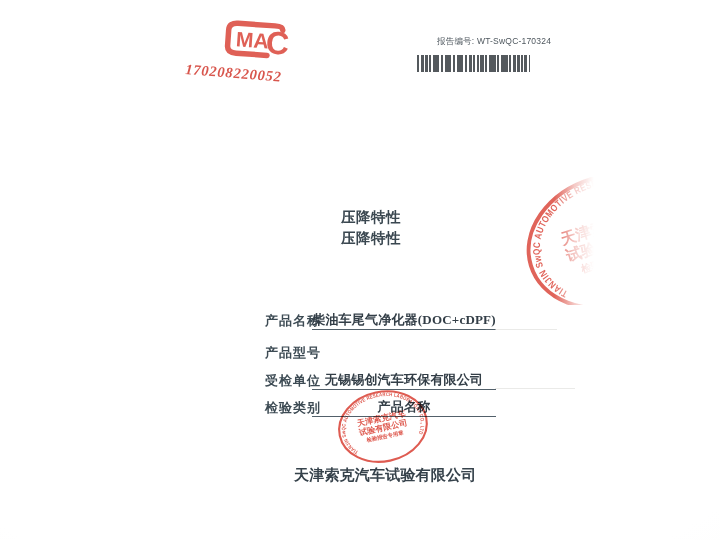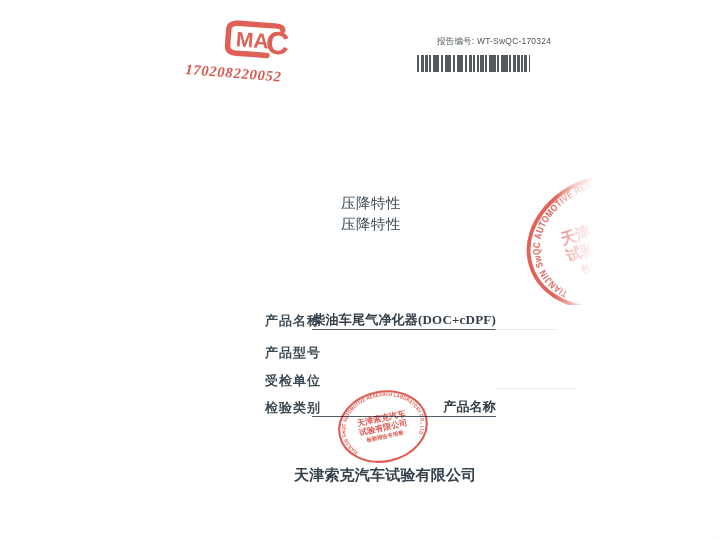--- a/index.html
+++ b/index.html
@@ -23,30 +23,30 @@
       repeating-linear-gradient(90deg,#2f353a 0 2px,rgba(0,0,0,0) 2px 4px),
       repeating-linear-gradient(90deg,#2f353a 0 1px,rgba(0,0,0,0) 1px 6px),
       repeating-linear-gradient(90deg,rgba(0,0,0,0) 0 8px,#2f353a 8px 11px);
     opacity:.82;
   }
   
   .title{
     position:absolute;left:270px;top:112px;font-size:27px;font-weight:600;color:#3a4750;
     letter-spacing:2px;word-spacing:22px;white-space:nowrap;
   }
-  .subtitle{position:absolute;left:341px;top:193px;font-size:14.5px;line-height:20.5px;
-    font-weight:400;color:#3a4750;letter-spacing:.5px;}
+  .subtitle{position:absolute;left:341px;top:207px;font-size:14.5px;line-height:20.5px;
+    font-weight:700;color:#3a4750;letter-spacing:.5px;}
   
   .field-row{position:absolute;left:265px;width:232px;height:20px;}
   .fr1{top:311px;} .fr2{top:343px;} .fr3{top:371px;} .fr4{top:398px;}
   .field-label{display:inline-block;width:47px;font-size:13px;letter-spacing:1px;
     font-weight:600;color:#3d4b54;white-space:nowrap;}
   .field-value{
     position:absolute;left:47px;top:0;width:184px;height:17.5px;
-    border-bottom:1.5px solid #52606a;text-align:right;
+    border-bottom:1.5px solid #52606a;text-align:center;
     font-size:13px;font-weight:700;color:#333e47;letter-spacing:.2px;white-space:nowrap;
   }
   .scan-artifact{position:absolute;height:1px;background:#d9d9d5;opacity:.55;}
   .sa1{left:495px;top:329px;width:62px;}
   .sa2{left:495px;top:388px;width:80px;}
   
   .seal-svg{display:block;width:100%;height:auto;}
   .seal-bottom{
     position:absolute;left:336px;top:389px;width:94px;z-index:5;
     transform:rotate(-12deg);mix-blend-mode:multiply;opacity:.95;
@@ -90,20 +90,21 @@
 
   <div class="field-row fr1">
     <span class="field-label">产品名称</span>
     <span class="field-value">柴油车尾气净化器(DOC+cDPF)</span>
   </div>
   <div class="field-row fr2">
     <span class="field-label">产品型号</span>
   </div>
   <div class="field-row fr3">
     <span class="field-label">受检单位</span>
+    <span class="field-value">无锡锡创汽车环保有限公司</span>
   </div>
   <div class="field-row fr4">
     <span class="field-label">检验类别</span>
     <span class="field-value">产品名称</span>
   </div>
 
   <div class="scan-artifact sa1"></div>
   <div class="scan-artifact sa2"></div>
 
   <svg class="seal-bottom seal-svg" viewBox="0 0 200 160">

